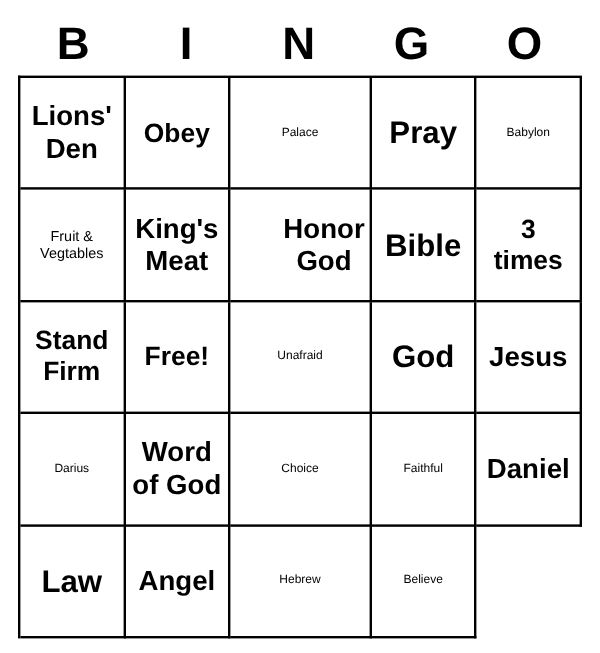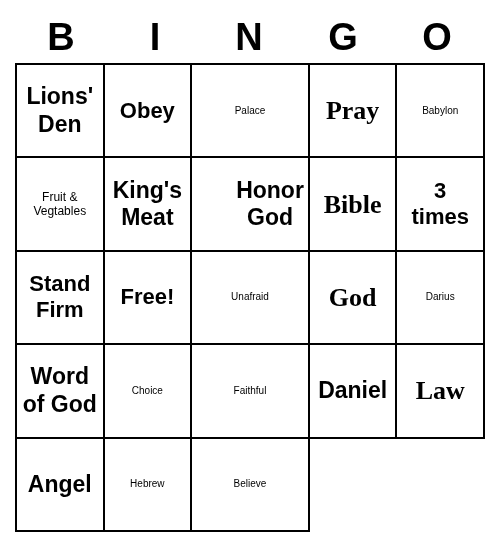--- a/index.html
+++ b/index.html
@@ -60,21 +60,20 @@
     }
 
     .bingo-cell span {
       line-height: 1.2;
     }
 
     
     .text-xl {
       font-size: 26px;
       font-weight: bold;
-      font-family: Liberation Serif, serif;
     }
 
     .text-lg {
       font-size: 22px;
       font-weight: bold;
     }
 
     .text-md {
       font-size: 23px;
       font-weight: bold;
@@ -142,20 +141,23 @@
       <div class="bingo-cell">
         <span class="text-lg" style="white-space: pre-line;">Free!</span>
       </div>
       <div class="bingo-cell">
         <span class="text-sm" style="white-space: pre-line;">Unafraid</span>
       </div>
       <div class="bingo-cell">
         <span class="text-xl" style="white-space: pre-line;">God</span>
       </div>
       <div class="bingo-cell">
+        <span class="text-md" style="white-space: pre-line;">Jesus</span>
+      </div>
+      <div class="bingo-cell">
         <span class="text-sm" style="white-space: pre-line;">Darius</span>
       </div>
       <div class="bingo-cell">
         <span class="text-md" style="white-space: pre-line;">Word
 of God</span>
       </div>
       <div class="bingo-cell">
         <span class="text-sm" style="white-space: pre-line;">Choice</span>
       </div>
       <div class="bingo-cell">

